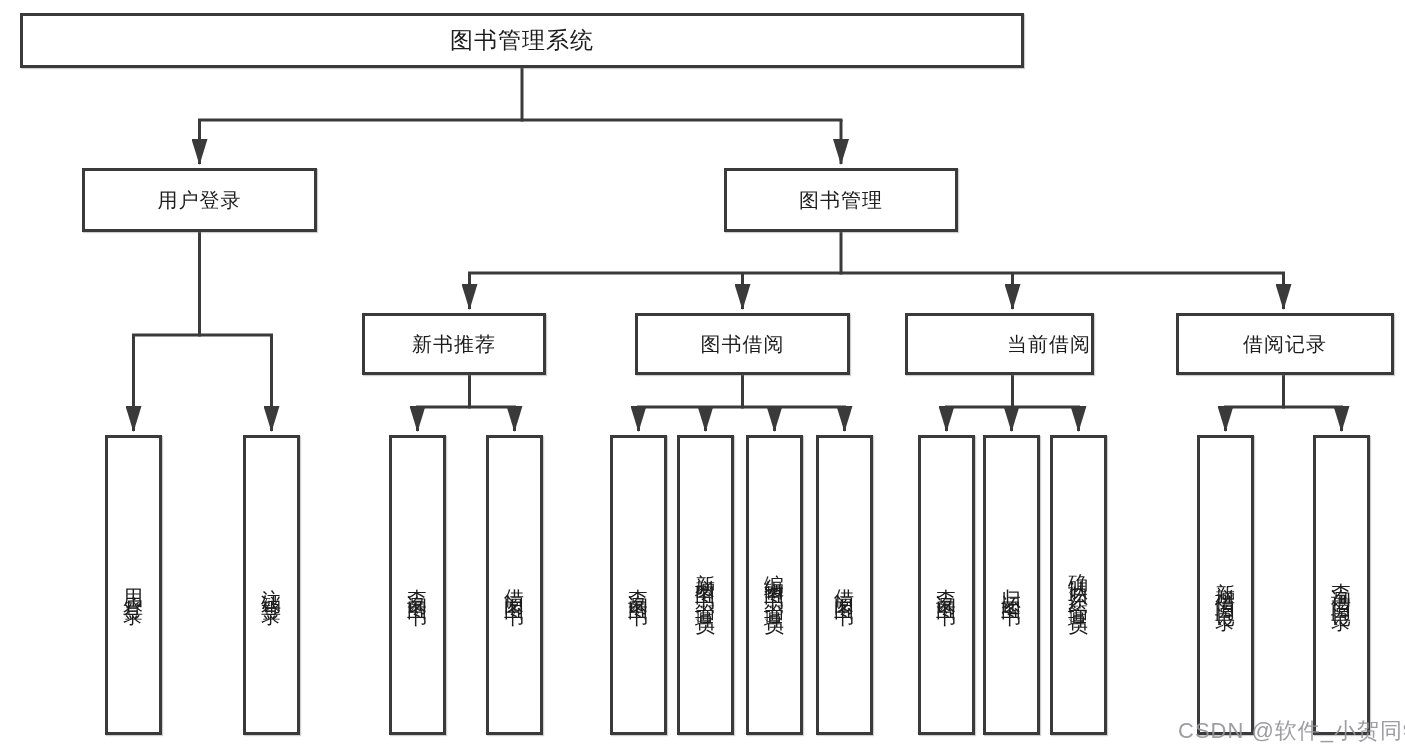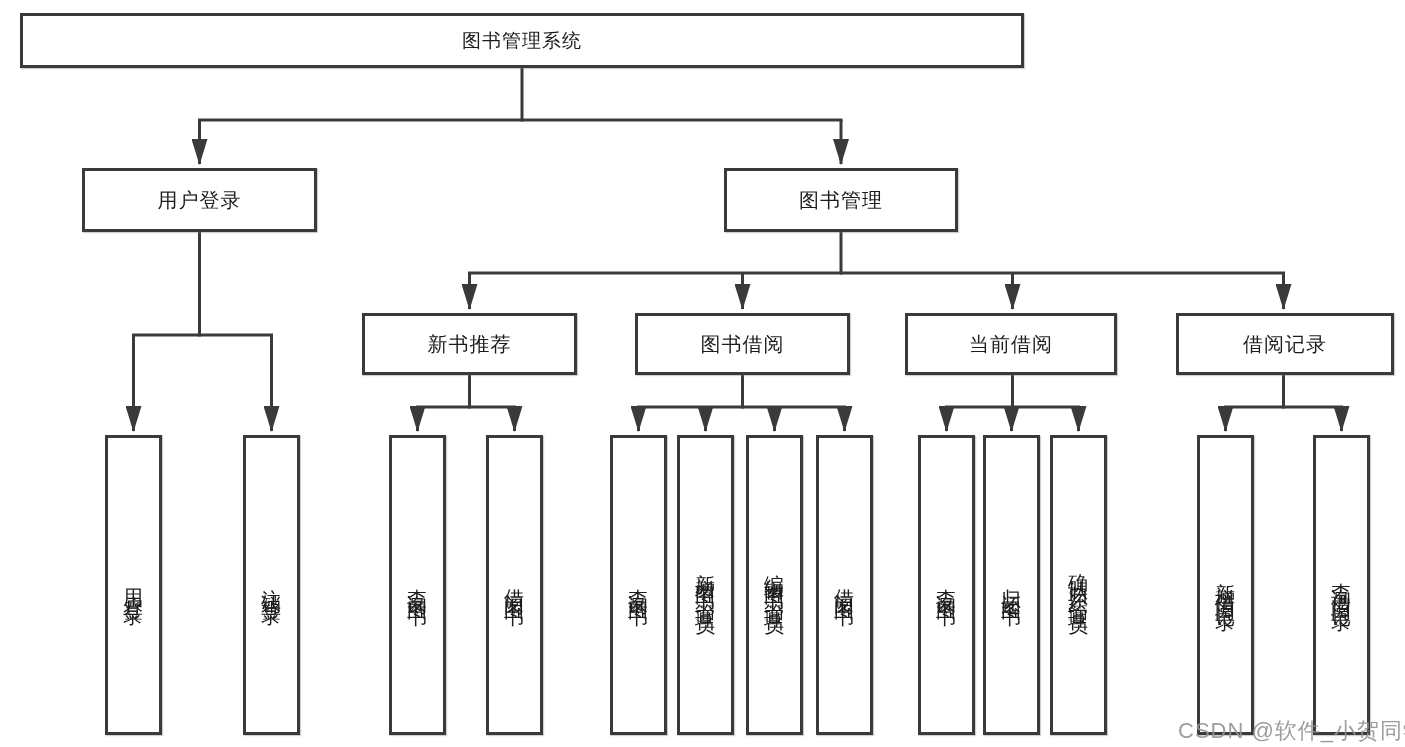--- a/index.html
+++ b/index.html
@@ -27,21 +27,21 @@
     align-items:center;
     justify-content:center;
     z-index:1;
     box-shadow:1px 1px 1px rgba(120,120,120,0.35);
   }
   .hlabel{
     font-size:20px;
     letter-spacing:1px;
     white-space:nowrap;
   }
-  .root-label{font-size:19px;}
+  .root-label{font-size:23px;}
   .vbox .vlabel{
     writing-mode:vertical-rl;
     text-orientation:mixed;
     font-size:20px;
     line-height:1;
     letter-spacing:6px;
     white-space:nowrap;
   }
   .watermark{
     position:absolute;
@@ -113,27 +113,27 @@
     <span class="hlabel root-label">图书管理系统</span>
   </div>
 
   <div class="box" style="left:82px;top:168px;width:235px;height:64px;">
     <span class="hlabel">用户登录</span>
   </div>
   <div class="box" style="left:724px;top:168px;width:234px;height:64px;">
     <span class="hlabel">图书管理</span>
   </div>
 
-  <div class="box" style="left:362px;top:313px;width:215px;height:62px;">
+  <div class="box" style="left:362px;top:313px;width:184px;height:62px;">
     <span class="hlabel">新书推荐</span>
   </div>
   <div class="box" style="left:635px;top:313px;width:215px;height:62px;text-align:right;">
     <span class="hlabel">图书借阅</span>
   </div>
-  <div class="box" style="left:905px;top:313px;width:212px;height:62px;">
+  <div class="box" style="left:905px;top:313px;width:189px;height:62px;justify-content:flex-end;">
     <span class="hlabel">当前借阅</span>
   </div>
   <div class="box" style="left:1176px;top:313px;width:218px;height:62px;">
     <span class="hlabel">借阅记录</span>
   </div>
 
   <div class="box vbox" style="left:105px;top:435px;width:57px;height:300px;">
     <span class="vlabel">用户登录</span>
   </div>
   <div class="box vbox" style="left:243px;top:435px;width:57px;height:300px;">

